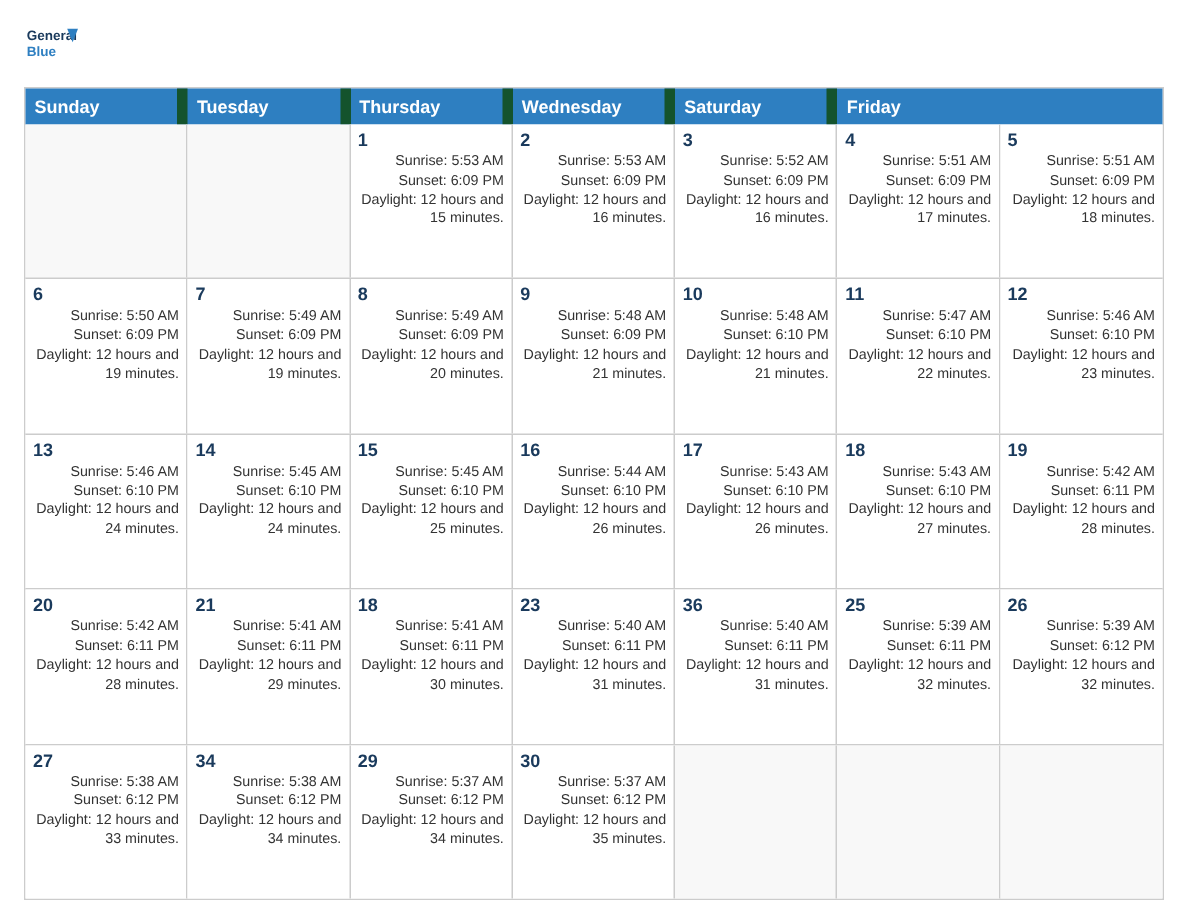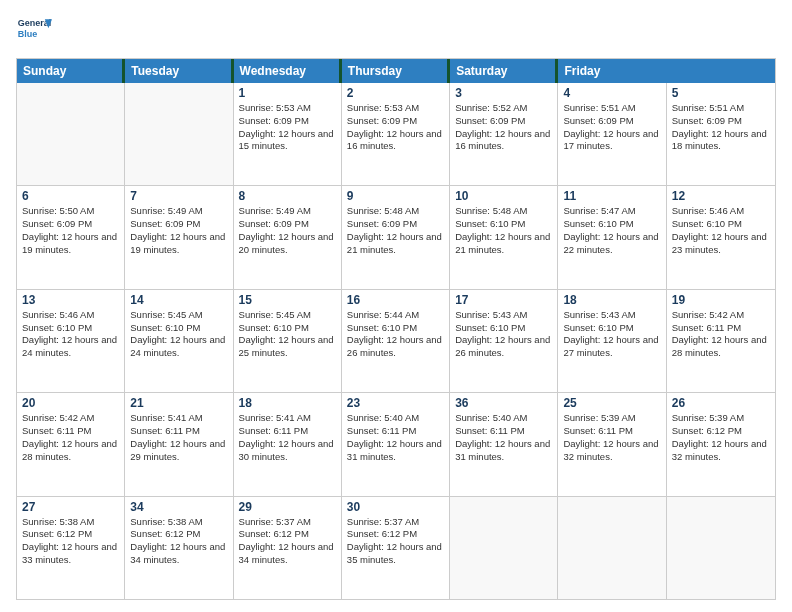--- a/index.html
+++ b/index.html
@@ -54,21 +54,21 @@
     .cal-header {
       display: grid;
       grid-template-columns: repeat(7, 1fr);
       background: #2e7fc1;
     }
     .cal-header-cell {
       color: #fff;
       font-weight: bold;
       font-size: 12px;
       padding: 5px 6px;
-      border-right: 3px solid #14532d;
+      border-right: 7px solid #14532d;
     }
     .cal-header-cell:last-child {
       border-right: none;
     }
     .cal-body {
       display: flex;
       flex-direction: column;
       flex: 1;
     }
     .cal-row {
@@ -96,20 +96,21 @@
     .day-num {
       font-weight: bold;
       font-size: 12px;
       color: #1a3a5c;
       margin-bottom: 2px;
     }
     .cell-info {
       font-size: 9.5px;
       color: #333;
       line-height: 1.35;
+      text-align: right;
     }
   </style>
 </head>
 <body>
 
 <div class="page">
   <div class="header">
     <div class="logo">
       <svg class="logo-icon" viewBox="0 0 40 40">
         <rect x="0" y="0" width="40" height="40" fill="white"></rect>
@@ -122,22 +123,22 @@
     <div class="title-block">
       <div class="main-title"></div>
       <div class="subtitle"></div>
     </div>
   </div>
 
   <div class="calendar">
     <div class="cal-header">
     <div class="cal-header-cell">Sunday</div>
         <div class="cal-header-cell">Tuesday</div>
+        <div class="cal-header-cell">Thursday</div>
         <div class="cal-header-cell">Wednesday</div>
-        <div class="cal-header-cell">Thursday</div>
         <div class="cal-header-cell">Saturday</div>
         <div class="cal-header-cell">Friday</div>
       </div>
     <div class="cal-body">
     <div class="cal-row">
           <div class="cal-cell empty"></div>
           <div class="cal-cell empty"></div>
           <div class="cal-cell">
             <div class="day-num">1</div>
             <div class="cell-info">Sunrise: 5:53 AM<br>Sunset: 6:09 PM<br>Daylight: 12 hours and 15 minutes.</div>

